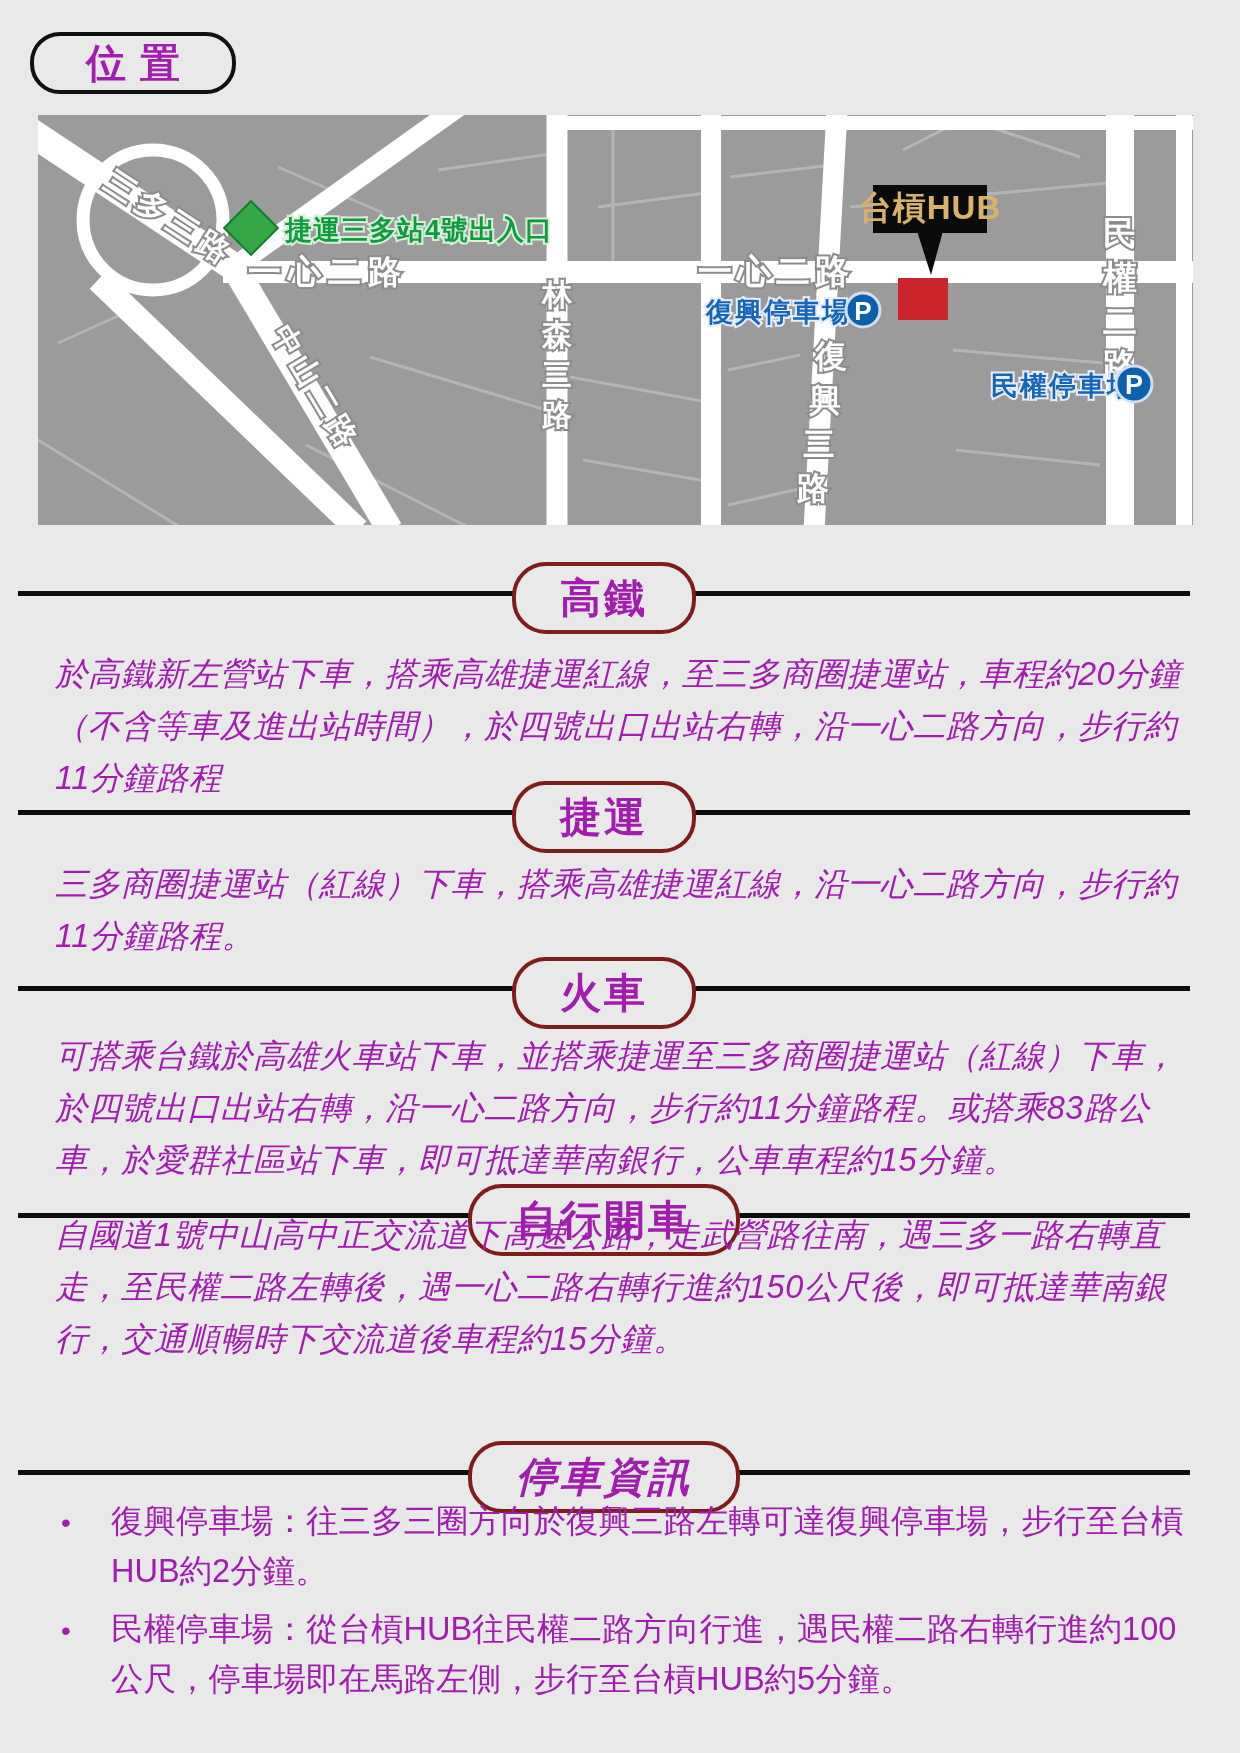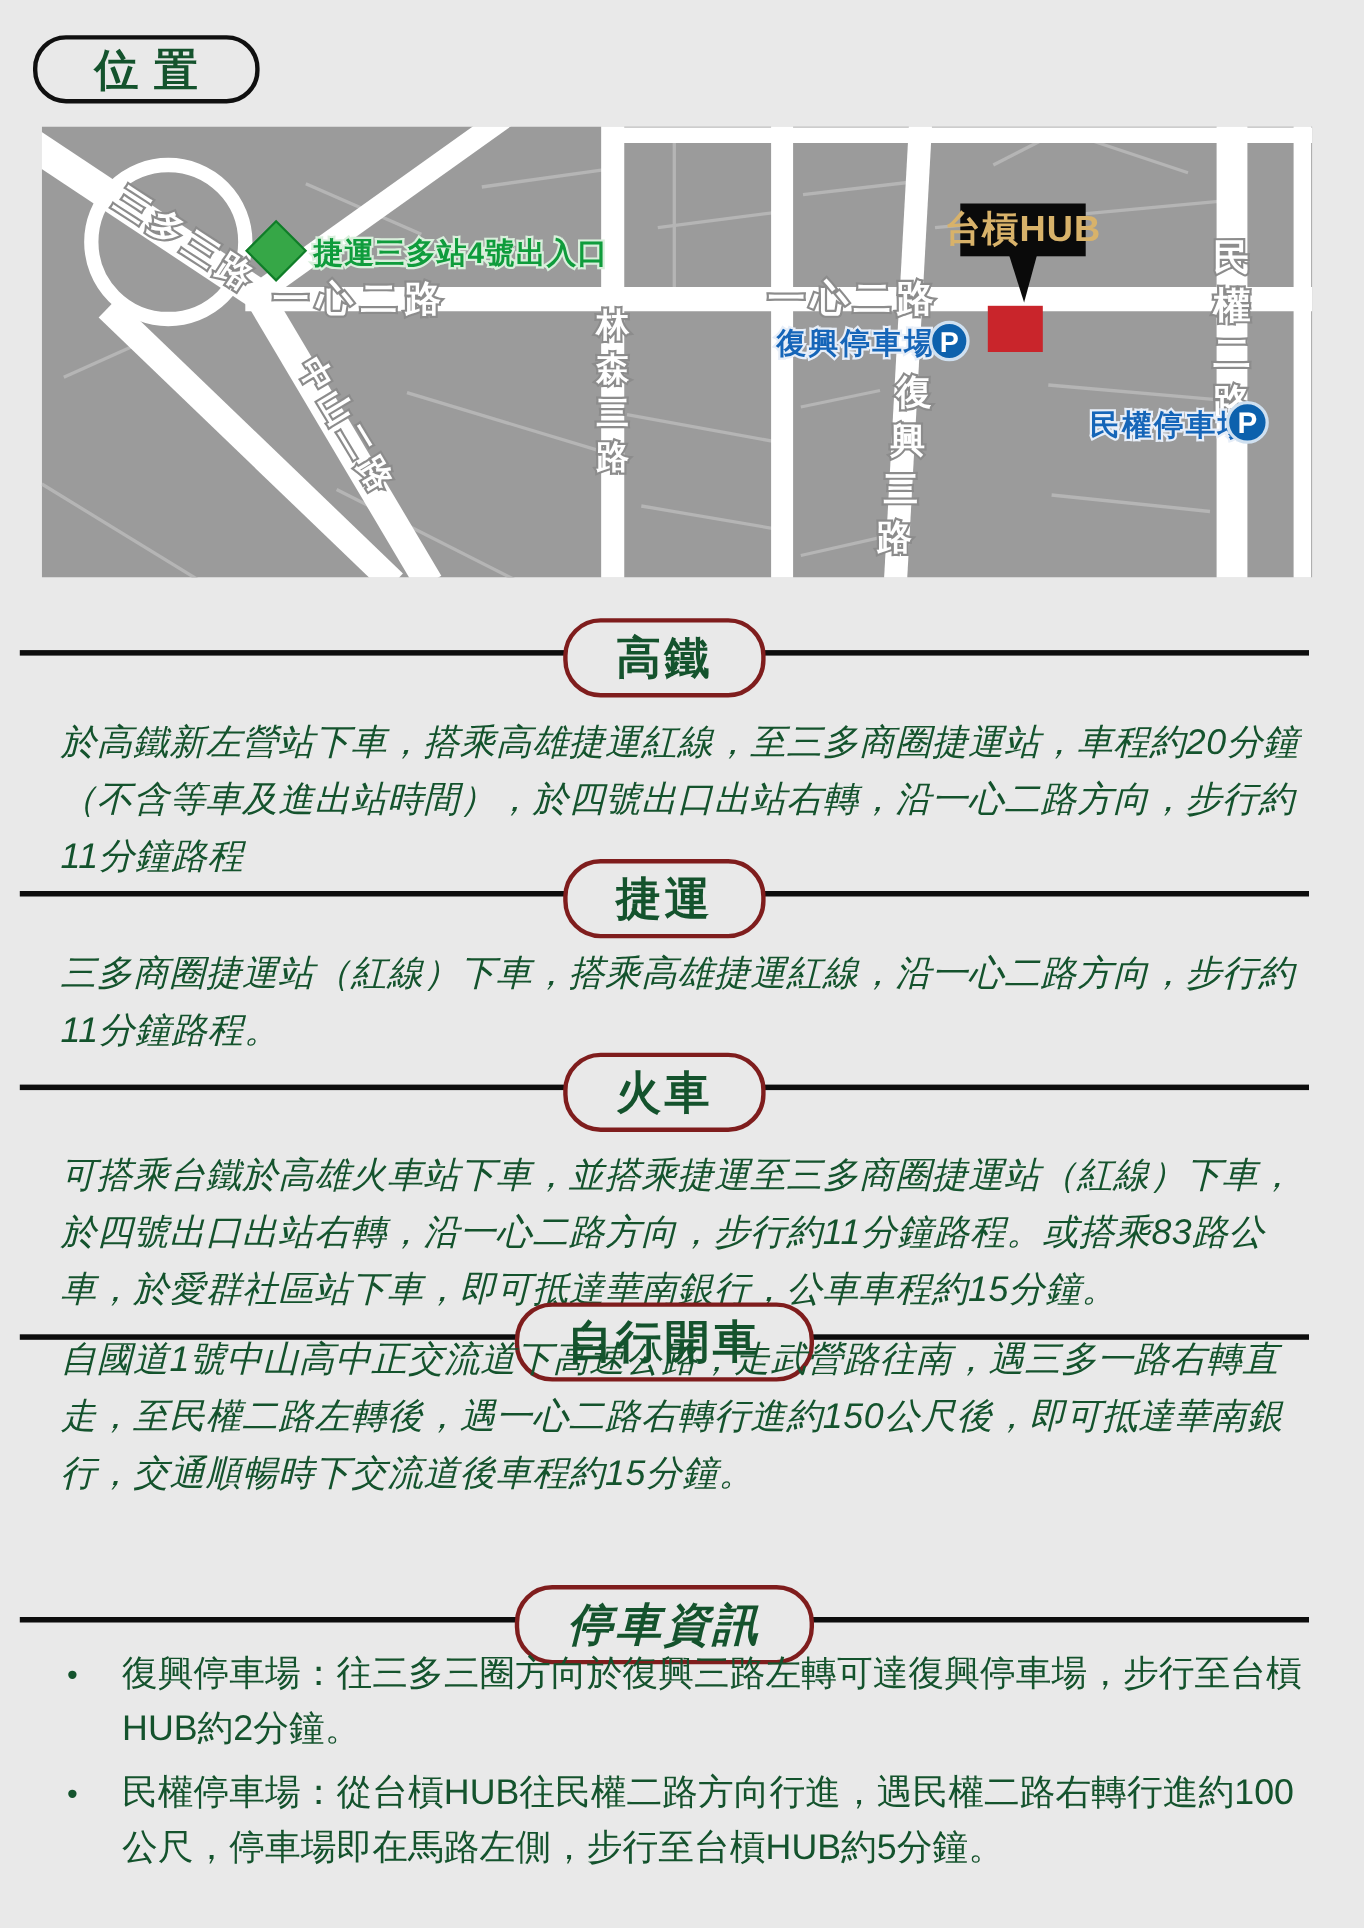--- a/index.html
+++ b/index.html
@@ -1,17 +1,17 @@
 <!DOCTYPE html>
 <html><head>
 <meta charset="utf-8">
 <style>
   html,body{margin:0;padding:0;background:#e9e9e9;}
   .page{position:relative;width:1240px;height:1753px;background:#e9e9e9;
-        font-family:"Liberation Sans",sans-serif;color:#14532d;overflow:hidden;}
+        font-family:"Liberation Sans",sans-serif;color:#a21caf;overflow:hidden;}
 
   
   .badge{position:absolute;left:30px;top:32px;width:198px;height:54px;
          border:4px solid #101010;border-radius:30px;background:#e9e9e9;
          display:flex;align-items:center;justify-content:center;
          font-size:40px;font-weight:bold;letter-spacing:14px;text-indent:14px;}
   .address{position:absolute;left:258px;top:44px;font-size:34px;letter-spacing:1px;}
 
   
   .map{position:absolute;left:38px;top:115px;width:1155px;height:410px;}
@@ -21,21 +21,21 @@
   .sec{position:absolute;left:18px;width:1172px;height:0;border-top:5px solid #0d0d0d;}
   .pill{position:absolute;left:50%;top:-34px;transform:translateX(-50%);
         height:64px;border:4px solid #7f1d1d;border-radius:34px;background:#e9e9e9;
         display:flex;align-items:center;justify-content:center;
         padding:0 44px;font-size:41px;font-weight:bold;letter-spacing:3px;white-space:nowrap;}
   .sec1{top:591px;} .sec2{top:810px;font-family:Liberation Serif, serif;} .sec3{top:986px;} .sec4{top:1213px;} .sec5{top:1470px;font-style:italic;}
 
   
   .para{position:absolute;left:55px;width:1132px;font-size:32.5px;line-height:52px;
         text-align:left;letter-spacing:0.5px;font-style:italic;}
-  .p1{top:648px;} .p2{top:858px;} .p3{top:1030px;margin-top:12px;} .p4{top:1209px;}
+  .p1{top:648px;} .p2{top:858px;} .p3{top:1030px;} .p4{top:1209px;}
 
   
   .bullets{position:absolute;left:55px;top:1496px;width:1140px;font-size:32.5px;line-height:50px;}
   .bullet{display:flex;margin-bottom:8px;}
   .bullet .dot{flex:none;width:50px;font-size:28px;padding-top:2px;padding-left:6px;}
   .bullet .txt{flex:1;}
 
   
   .roadlabel{fill:#ffffff;stroke:#8c8c8c;stroke-width:4px;paint-order:stroke fill;
              font-weight:bold;font-family:"Liberation Sans",sans-serif;}

